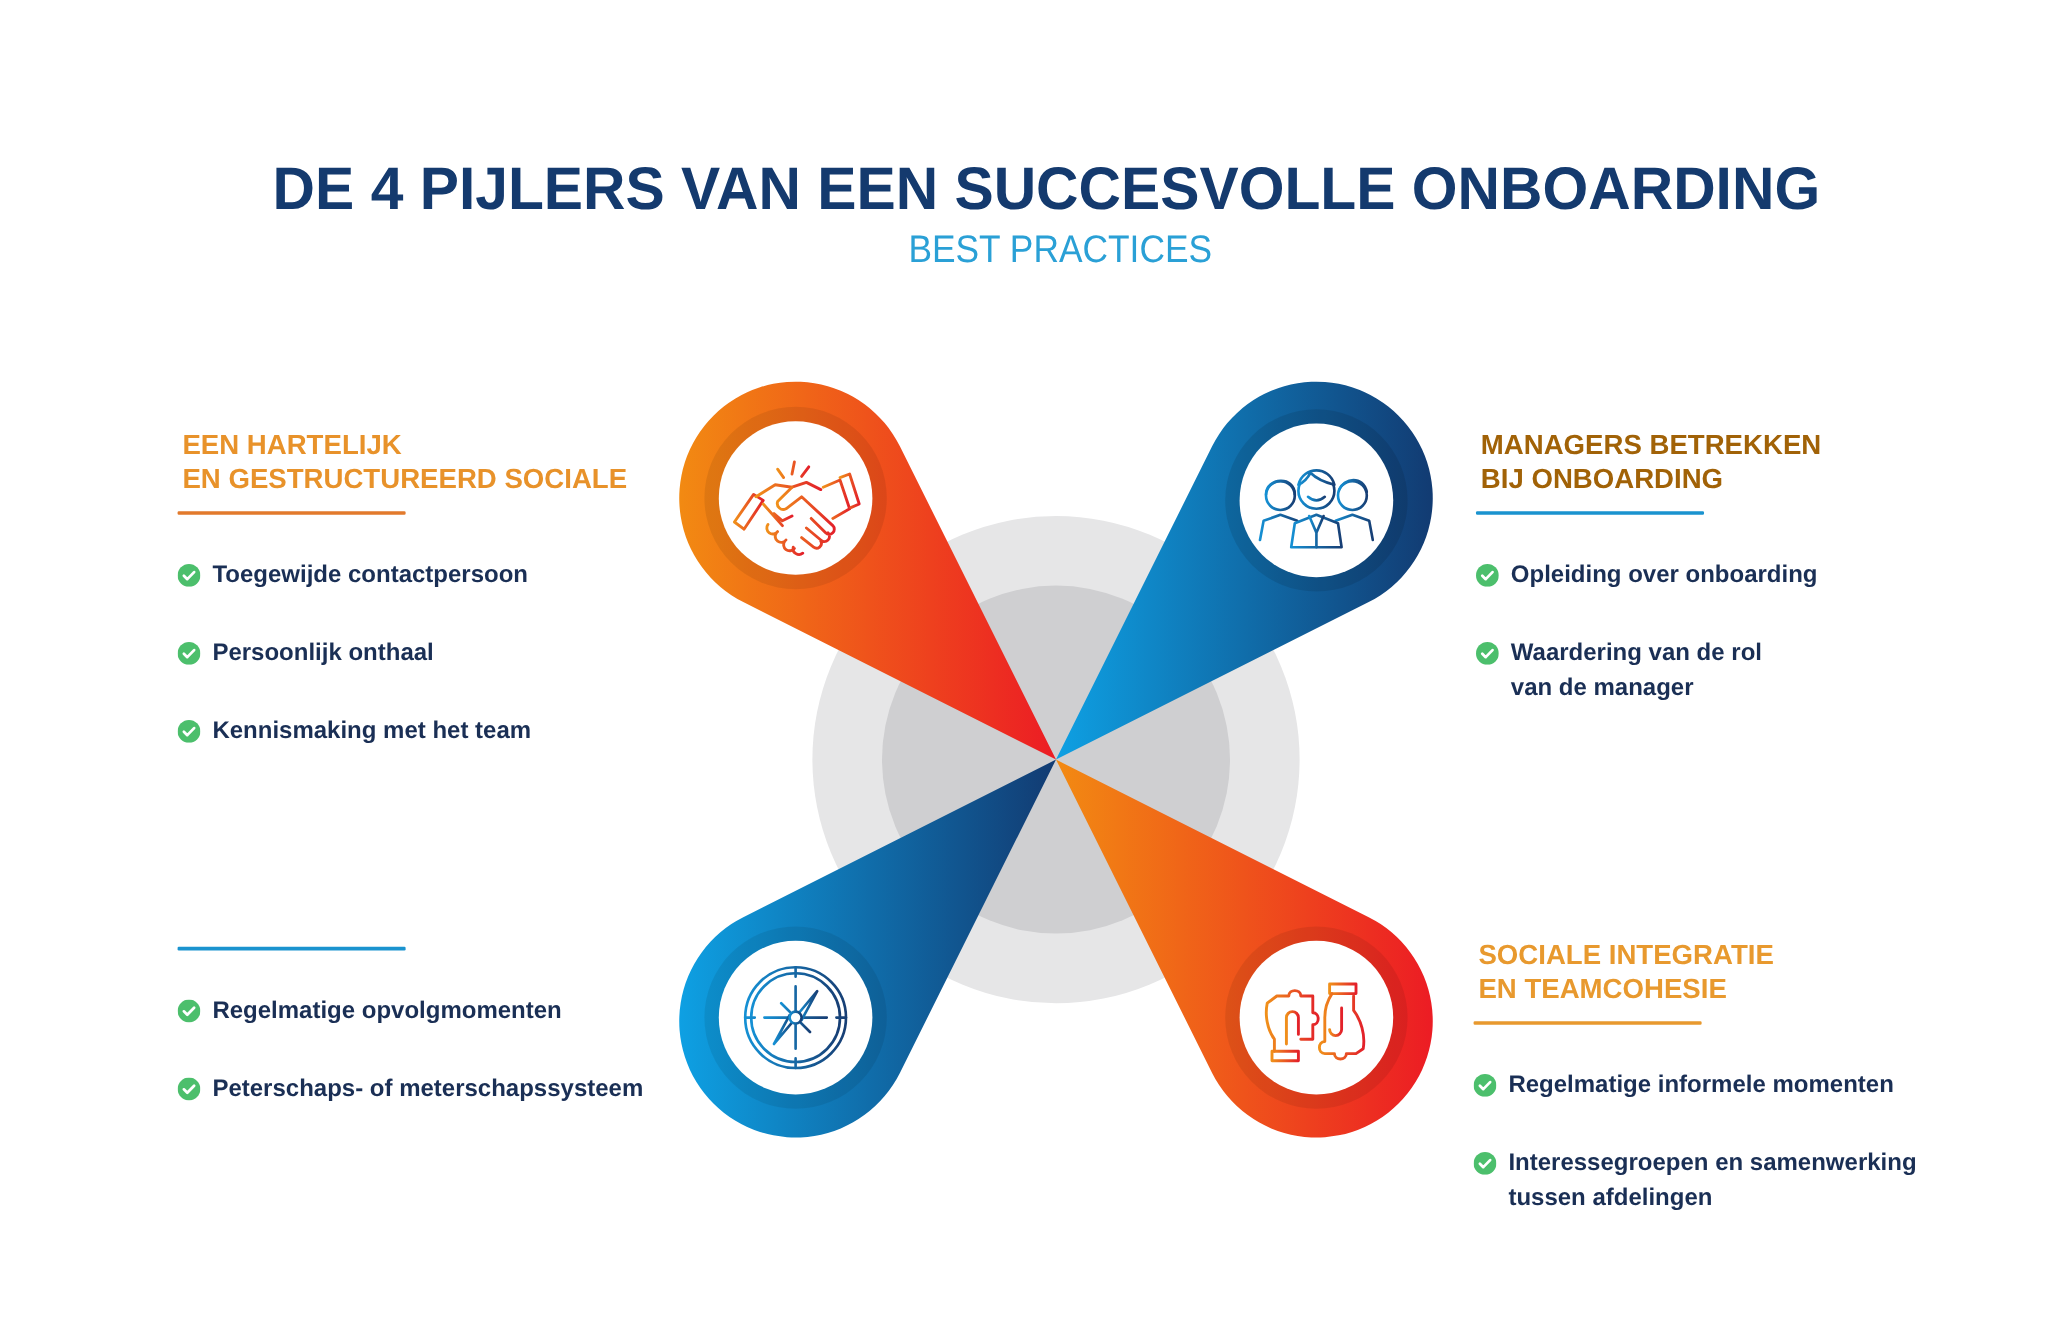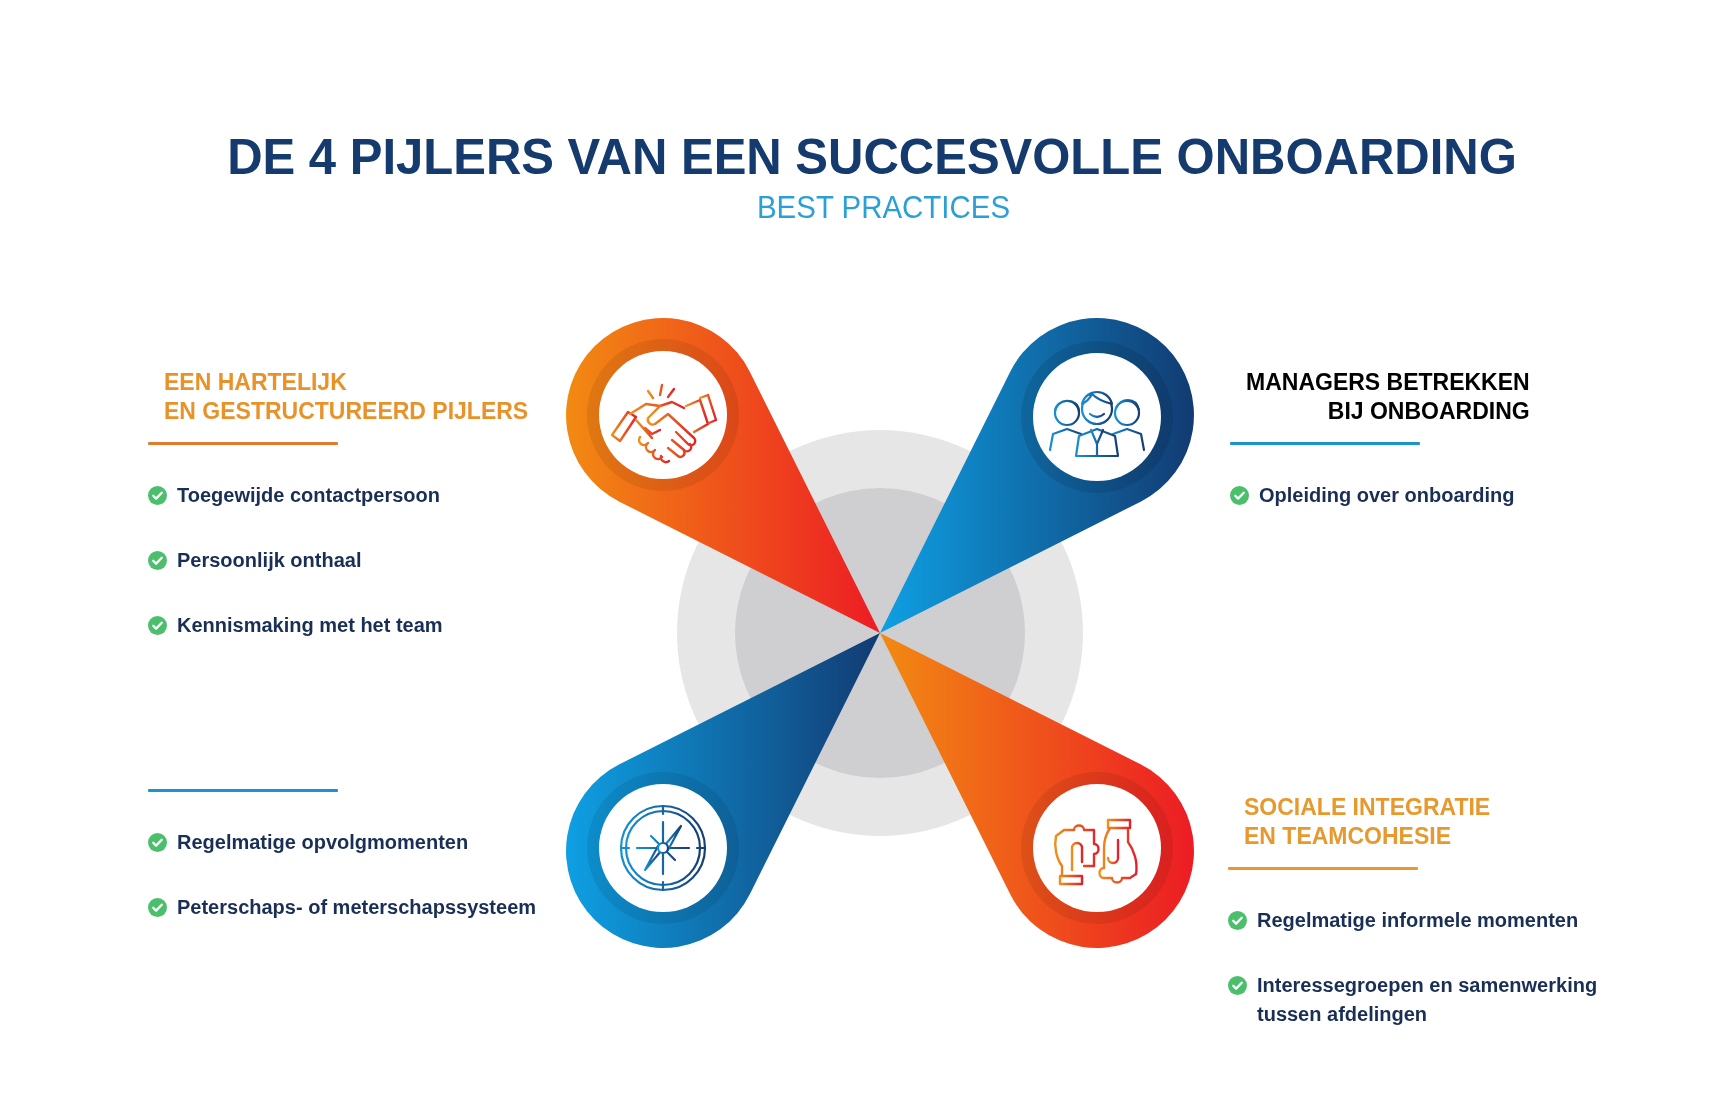--- a/index.html
+++ b/index.html
@@ -5,29 +5,29 @@
   html, body { margin: 0; padding: 0; background: #ffffff; }
   body { width: 1712px; height: 1108px; position: relative; overflow: hidden;
          font-family: "Liberation Sans", sans-serif; }
   .title { position: absolute; left: 0; width: 1744px; top: 128px; text-align: center;
            font-size: 50px; font-weight: 700; color: #143a6e; letter-spacing: 0px;
            transform: scaleX(0.98); }
   .subtitle { position: absolute; left: 0; width: 1767px; top: 189px; text-align: center;
               font-size: 32px; color: #2aa0d6; font-weight: 400; transform: scaleX(0.92); }
   .graphic { position: absolute; left: 0; top: 0; }
   .block { position: absolute; }
-  .block h2 { margin: 16px; font-size: 23px; line-height: 29px; font-weight: 700; letter-spacing: 0; }
+  .block h2 { margin: 4px; font-size: 23px; line-height: 29px; font-weight: 700; letter-spacing: 0; }
   .block .rule { height: 3px; width: 190px; margin-top: 12px; border-radius: 1px; }
   .block ul { list-style: none; margin: 26px 0 0 0; padding: 0; }
   .block li { position: relative; padding-left: 29px; font-size: 20px; line-height: 29px;
               font-weight: 700; color: #1a2f55; margin-top: 36px; }
   .block li .check { position: absolute; left: 0; top: 5px; width: 19px; height: 19px; }
   .orange h2 { color: #e8922a; }
   .orange .rule { background: #e27a2c; }
-  .blue h2 { color: #000000; text-align: right; }
+  .blue h2 { color: #a16207; }
   .blue .rule { background: #1a93cf; }
   .sorange h2 { color: #e8992e; }
   .sorange .rule { background: #e8992e; }
 </style>
 </head>
 <body>
 
 <div class="title">DE 4 PIJLERS VAN EEN SUCCESVOLLE ONBOARDING</div>
 <div class="subtitle">BEST PRACTICES</div>
 
@@ -126,21 +126,21 @@
     <path d="M1072,870 l0,-22 a5,5 0 0 1 10,0 l0,14"></path>
     <path d="M1108,820 l22,0 l0,8 l-22,0 Z"></path>
     <path d="M1110,828 c-4,6 -6,14 -6,20 l0,10 l0,10 c-6,0 -6,10 0,10 l8,0 c0,6 10,6 10,0 l8,0 l6,-4 c2,-12 -2,-24 -8,-32 l0,-12"></path>
     <path d="M1118,840 l0,18 a5,5 0 0 1 -10,0"></path>
   </g>
 </svg>
 
 <div class="block orange" style="left:148px; top:352px;">
   <h2>
     <div>EEN HARTELIJK</div>
-    <div>EN GESTRUCTUREERD PIJLERS</div>
+    <div>EN GESTRUCTUREERD SOCIALE</div>
   </h2>
   <div class="rule"></div>
   <ul>
     <li><svg class="check" viewBox="0 0 20 20">
           <circle cx="10" cy="10" r="10" fill="#4cbf6c"></circle>
           <path d="M5.5,10.3 l3,3 l6,-6.2" fill="none" stroke="#fff" stroke-width="2.4" stroke-linecap="round" stroke-linejoin="round"></path>
         </svg><span>Toegewijde contactpersoon</span></li>
     <li><svg class="check" viewBox="0 0 20 20">
           <circle cx="10" cy="10" r="10" fill="#4cbf6c"></circle>
           <path d="M5.5,10.3 l3,3 l6,-6.2" fill="none" stroke="#fff" stroke-width="2.4" stroke-linecap="round" stroke-linejoin="round"></path>
@@ -156,20 +156,28 @@
   <h2>
     <div>MANAGERS BETREKKEN</div>
     <div>BIJ ONBOARDING</div>
   </h2>
   <div class="rule"></div>
   <ul>
     <li><svg class="check" viewBox="0 0 20 20">
           <circle cx="10" cy="10" r="10" fill="#4cbf6c"></circle>
           <path d="M5.5,10.3 l3,3 l6,-6.2" fill="none" stroke="#fff" stroke-width="2.4" stroke-linecap="round" stroke-linejoin="round"></path>
         </svg><span>Opleiding over onboarding</span></li>
+    <li>
+        <svg class="check" viewBox="0 0 20 20">
+          <circle cx="10" cy="10" r="10" fill="#4cbf6c"></circle>
+          <path d="M5.5,10.3 l3,3 l6,-6.2" fill="none" stroke="#fff" stroke-width="2.4" stroke-linecap="round" stroke-linejoin="round"></path>
+        </svg>
+        <div>Waardering van de rol</div>
+        <div>van de manager</div>
+      </li>
   </ul>
 </div>
 
 <div class="block blue" style="left:148px; top:777px;">
   <div class="rule"></div>
   <ul>
     <li><svg class="check" viewBox="0 0 20 20">
           <circle cx="10" cy="10" r="10" fill="#4cbf6c"></circle>
           <path d="M5.5,10.3 l3,3 l6,-6.2" fill="none" stroke="#fff" stroke-width="2.4" stroke-linecap="round" stroke-linejoin="round"></path>
         </svg><span>Regelmatige opvolgmomenten</span></li>

